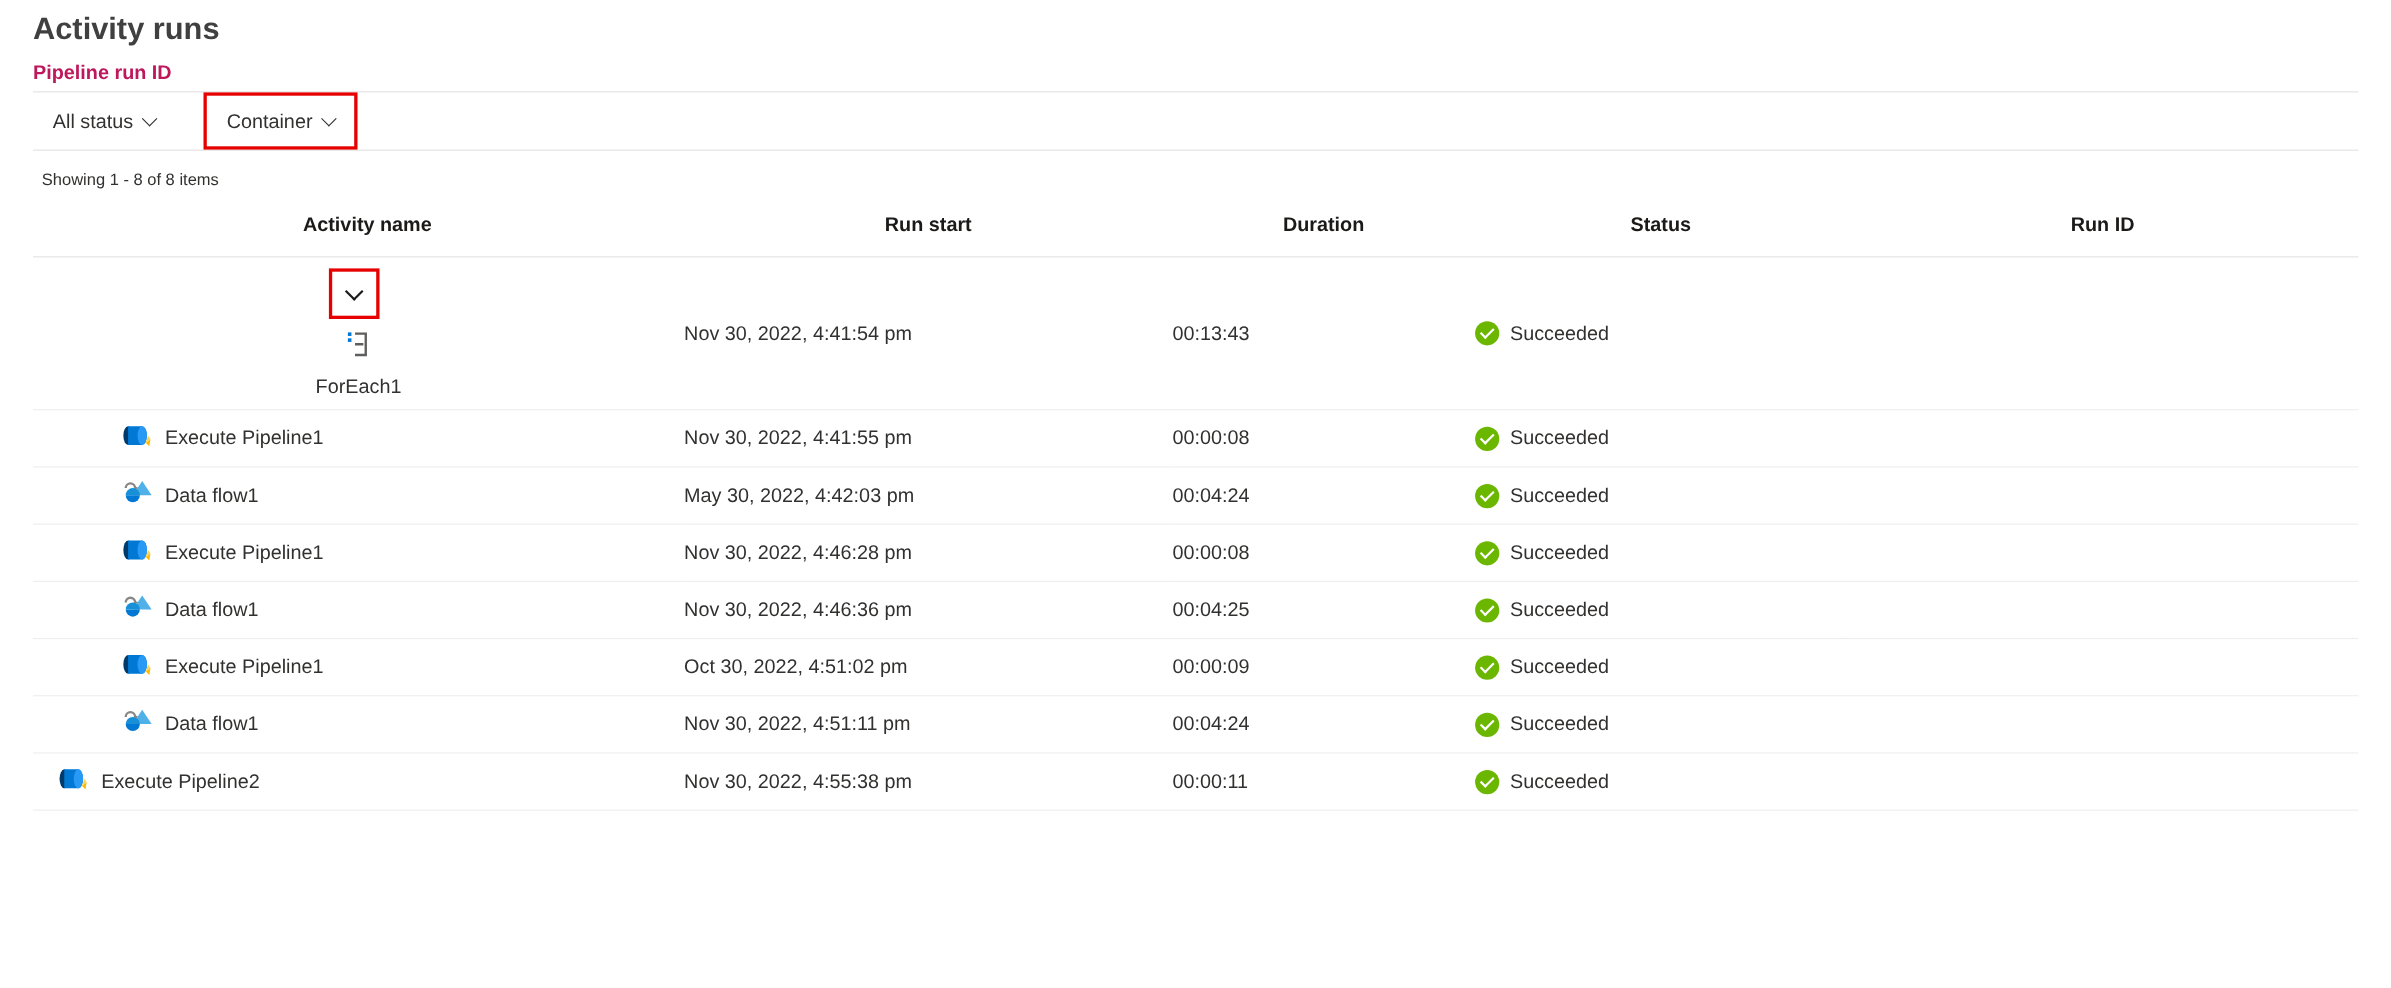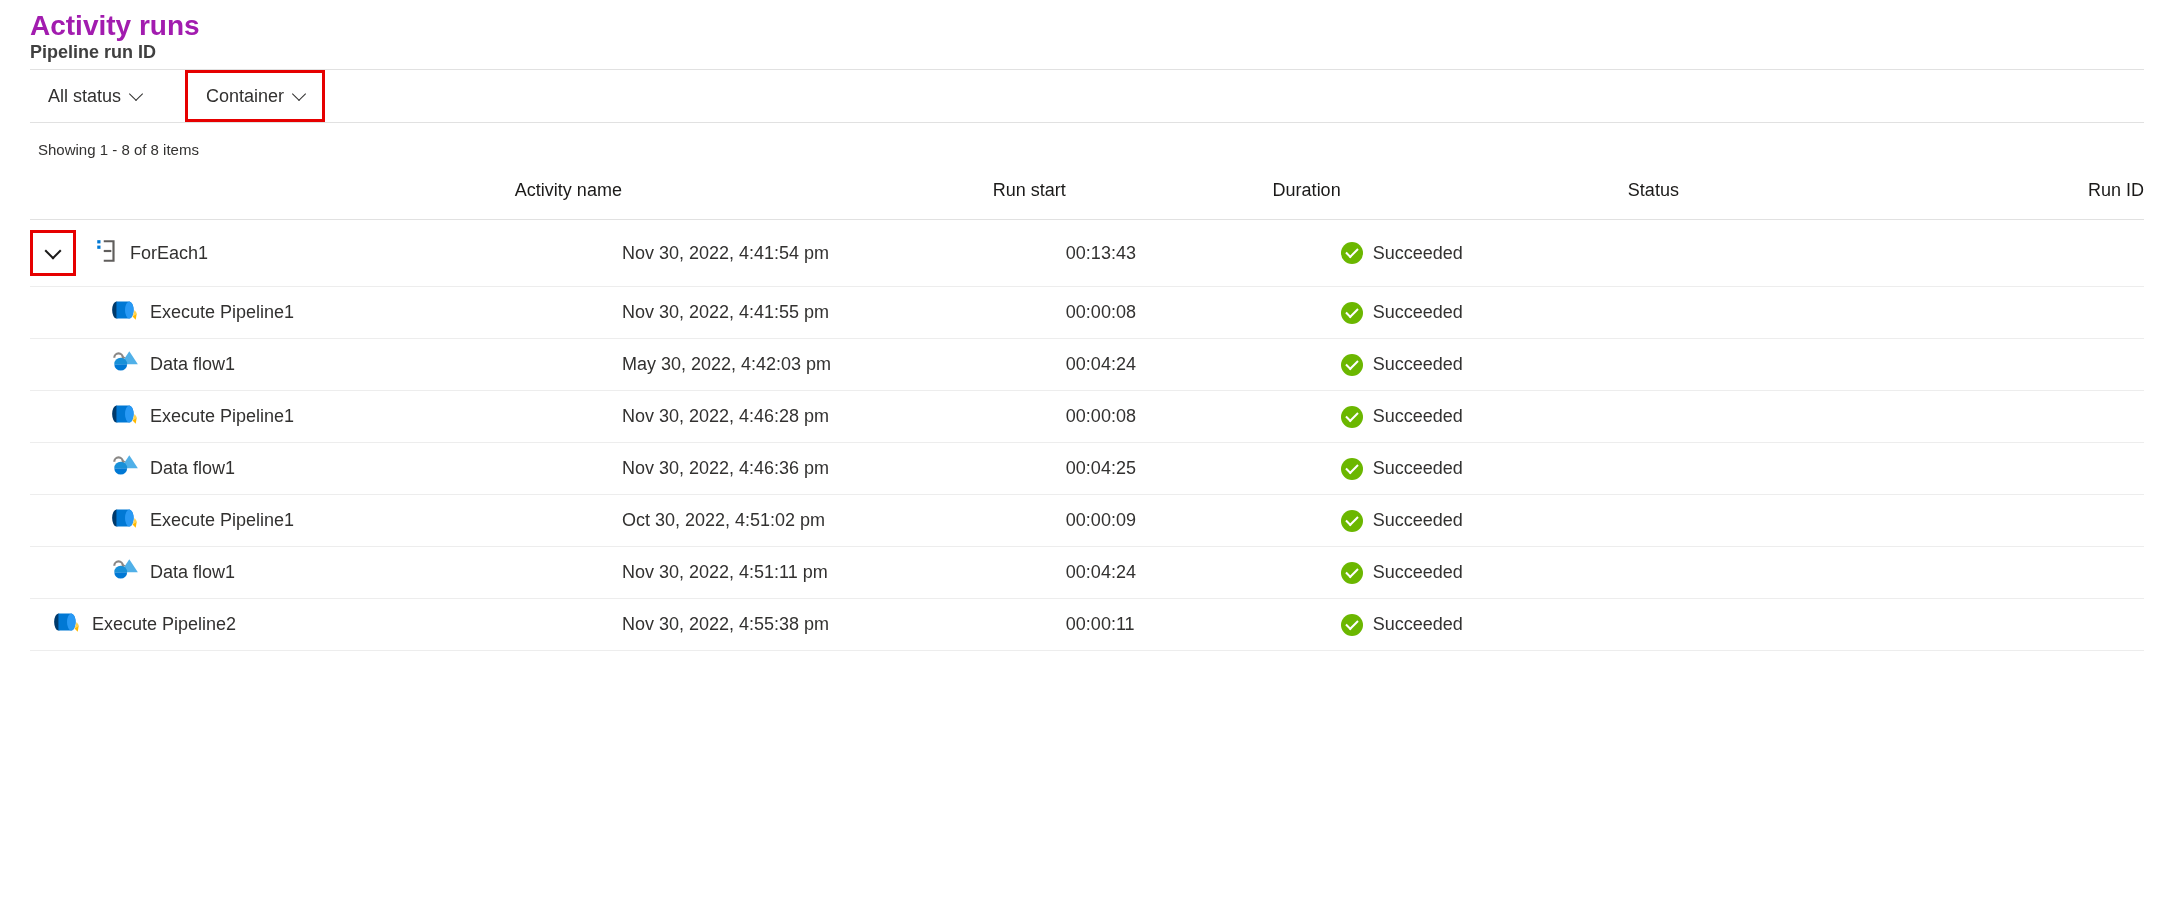--- a/index.html
+++ b/index.html
@@ -5,26 +5,27 @@
   * { box-sizing: border-box; margin: 0; padding: 0; }
   body {
     font-family: "Segoe UI", -apple-system, BlinkMacSystemFont, sans-serif;
     background: #ffffff;
     color: #323130;
     padding: 10px 30px;
   }
   .page-title {
     font-size: 28px;
     font-weight: 600;
-    color: #a21caf;
+    color: #404040;
+    margin-bottom: 14px;
   }
   .subtitle {
     font-size: 18px;
     font-weight: 600;
-    color: #404040;
+    color: #be185d;
     margin-bottom: 0;
   }
   .filter-bar {
     display: flex;
     align-items: center;
     border-top: 1px solid #e1e1e1;
     border-bottom: 1px solid #e1e1e1;
     margin-top: 6px;
     height: 54px;
   }
@@ -57,23 +58,23 @@
   .count-text {
     font-size: 15px;
     color: #323130;
     padding: 18px 0 8px 8px;
   }
   table {
     width: 100%;
     border-collapse: collapse;
   }
   thead th {
-    text-align: right;
+    text-align: center;
     font-size: 18px;
-    font-weight: 400;
+    font-weight: 700;
     color: #1b1a19;
     padding: 14px 0 18px 0;
     border-bottom: 1px solid #e1e1e1;
   }
   tbody tr {
     border-bottom: 1px solid #ededed;
     height: 48px;
   }
   tbody td {
     font-size: 18px;
@@ -97,21 +98,21 @@
   }
   .expand-chevron {
     display: inline-block;
     width: 12px;
     height: 12px;
     border-right: 2px solid #1b1a19;
     border-bottom: 2px solid #1b1a19;
     transform: rotate(45deg);
     margin-top: -5px;
   }
-  .indent-0 { padding-left: 0; }
+  .indent-0 { padding-left: 0; flex-direction: column; }
   .indent-1 { padding-left: 80px; }
   .indent-2 { padding-left: 22px; }
   .status-cell {
     display: flex;
     align-items: center;
     gap: 10px;
   }
   .status-icon {
     width: 22px;
     height: 22px;

